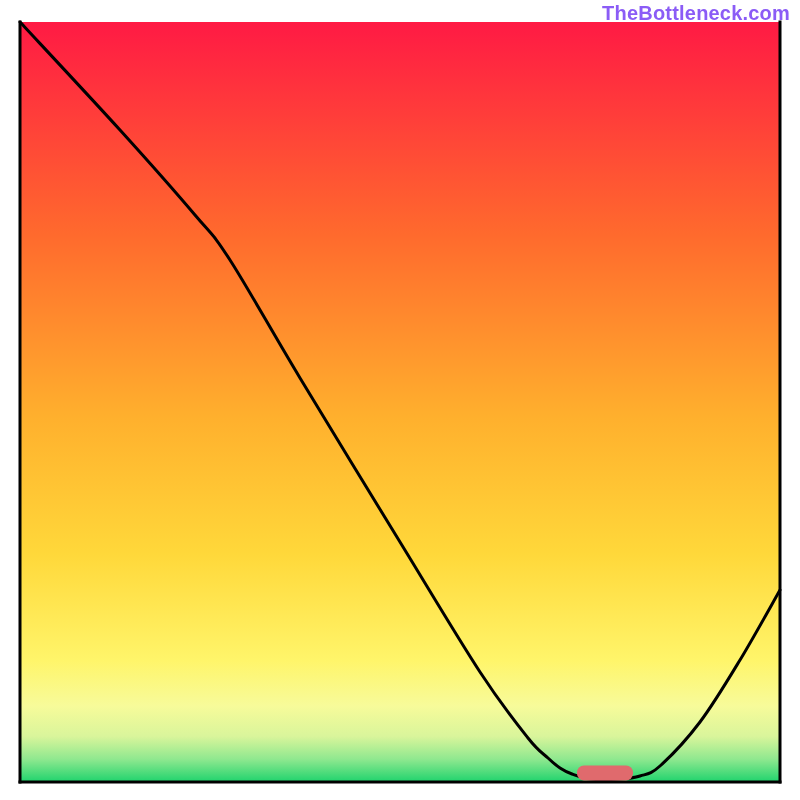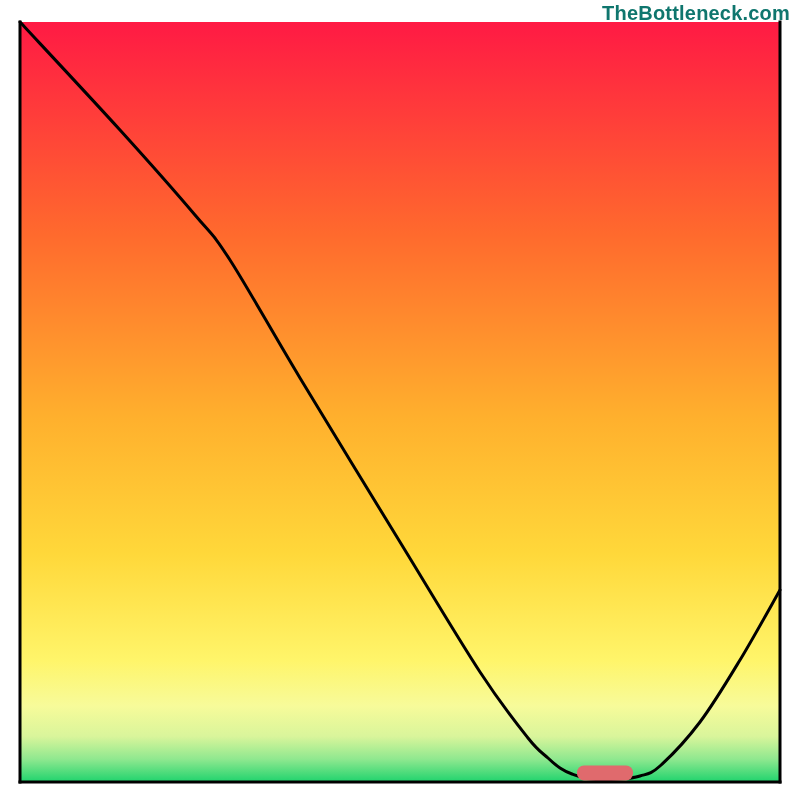--- a/index.html
+++ b/index.html
@@ -13,21 +13,21 @@
   }
   .wrap {
     position: relative;
     width: 800px;
     height: 800px;
   }
   .watermark {
     position: absolute;
     top: 2px;
     right: 10px;
-    color: #0f766e;
+    color: #8b5cf6;
     font-size: 20px;
     font-weight: 600;
     letter-spacing: 0.2px;
   }
   svg {
     position: absolute;
     left: 0;
     top: 0;
   }
 </style>

